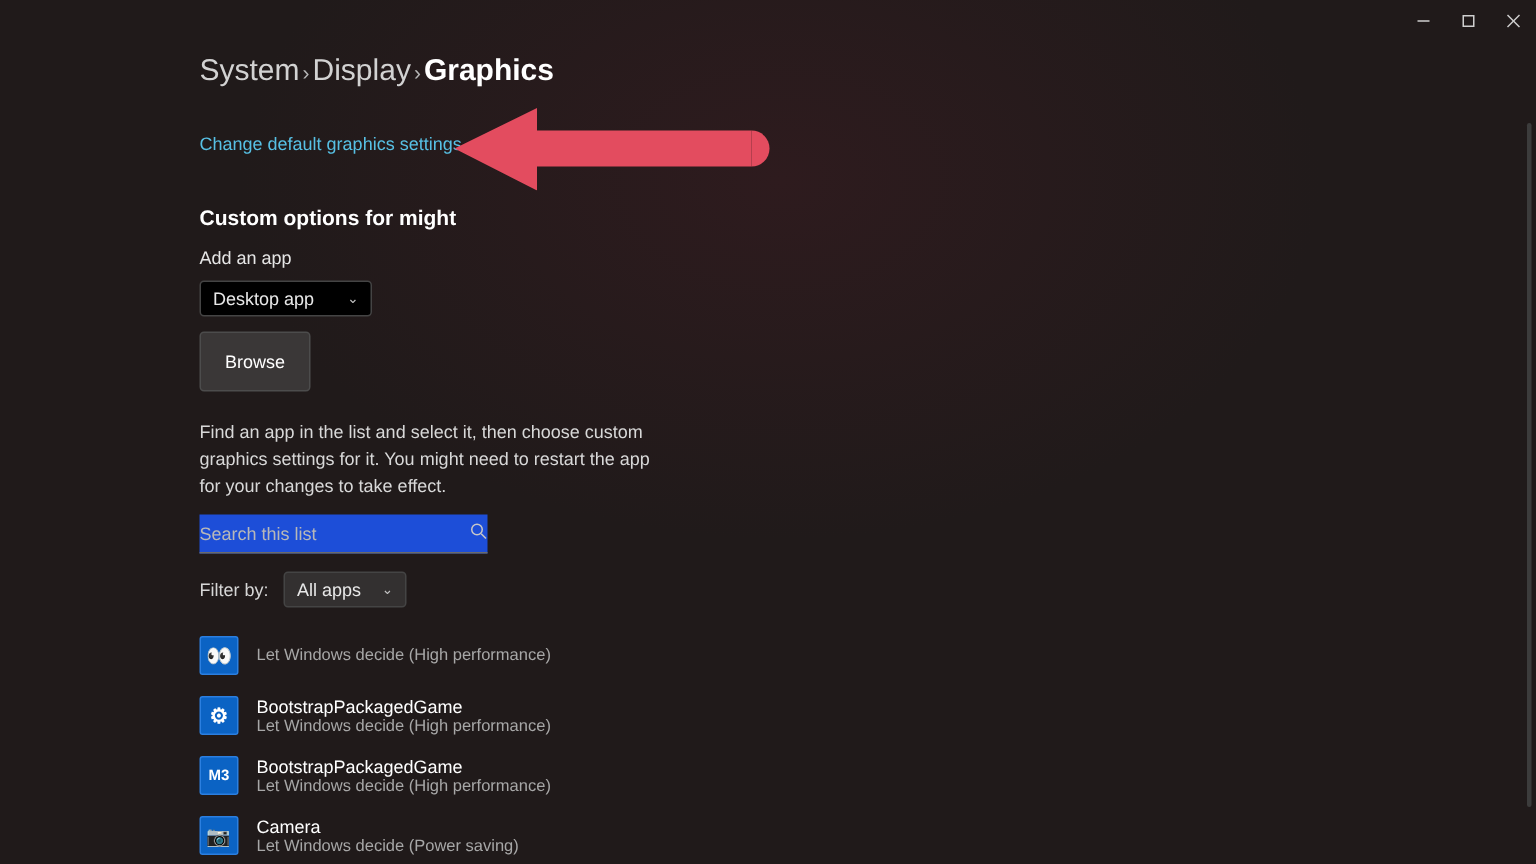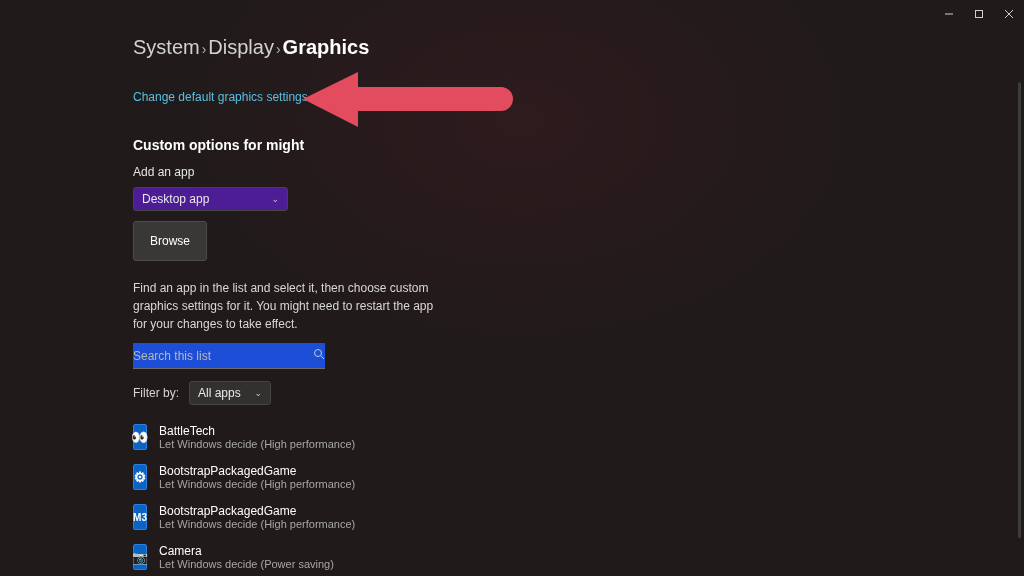--- a/index.html
+++ b/index.html
@@ -79,23 +79,23 @@
 
   .custom-section { }
   .label-small {
     font-size: 12px;
     color: #e5e5e5;
     margin-bottom: 8px;
     margin-top: 12px;
   }
 
   .dropdown {
-    width: 155px;
+    width: 115px;
     height: 24px;
-    background: #4c1d95;
+    background: #000000;
     border: 1px solid #444;
     border-radius: 3px;
     display: flex;
     align-items: center;
     justify-content: space-between;
     padding: 0 8px;
     font-size: 12px;
     color: #e8e8e8;
     cursor: pointer;
   }
@@ -157,21 +157,21 @@
 
   .app-list { margin-top: 12px; }
   .app-item {
     display: flex;
     align-items: center;
     gap: 12px;
     padding: 7px 0;
     cursor: pointer;
   }
   .app-icon {
-    width: 14px;
+    width: 26px;
     height: 26px;
     background: #0b63c4;
     border-radius: 2px;
     display:flex;
     align-items:center;
     justify-content:center;
     font-size:12px;
     font-weight:700;
     color:#fff;
     flex-shrink:0;
@@ -261,21 +261,20 @@
       <div class="dropdown small">
         <span>All apps</span>
         <span class="chev-down">⌄</span>
       </div>
     </div>
 
     <div class="app-list" id="app-list">
         <div class="app-item">
           <div class="app-icon yellow"></div>
           <div class="app-texts">
-            <div class="app-name">BattleTech</div>
             <div class="app-sub">Let Windows decide (High performance)</div>
           </div>
         </div>
         <div class="app-item">
           <div class="app-icon gear"></div>
           <div class="app-texts">
             <div class="app-name">BootstrapPackagedGame</div>
             <div class="app-sub">Let Windows decide (High performance)</div>
           </div>
         </div>

